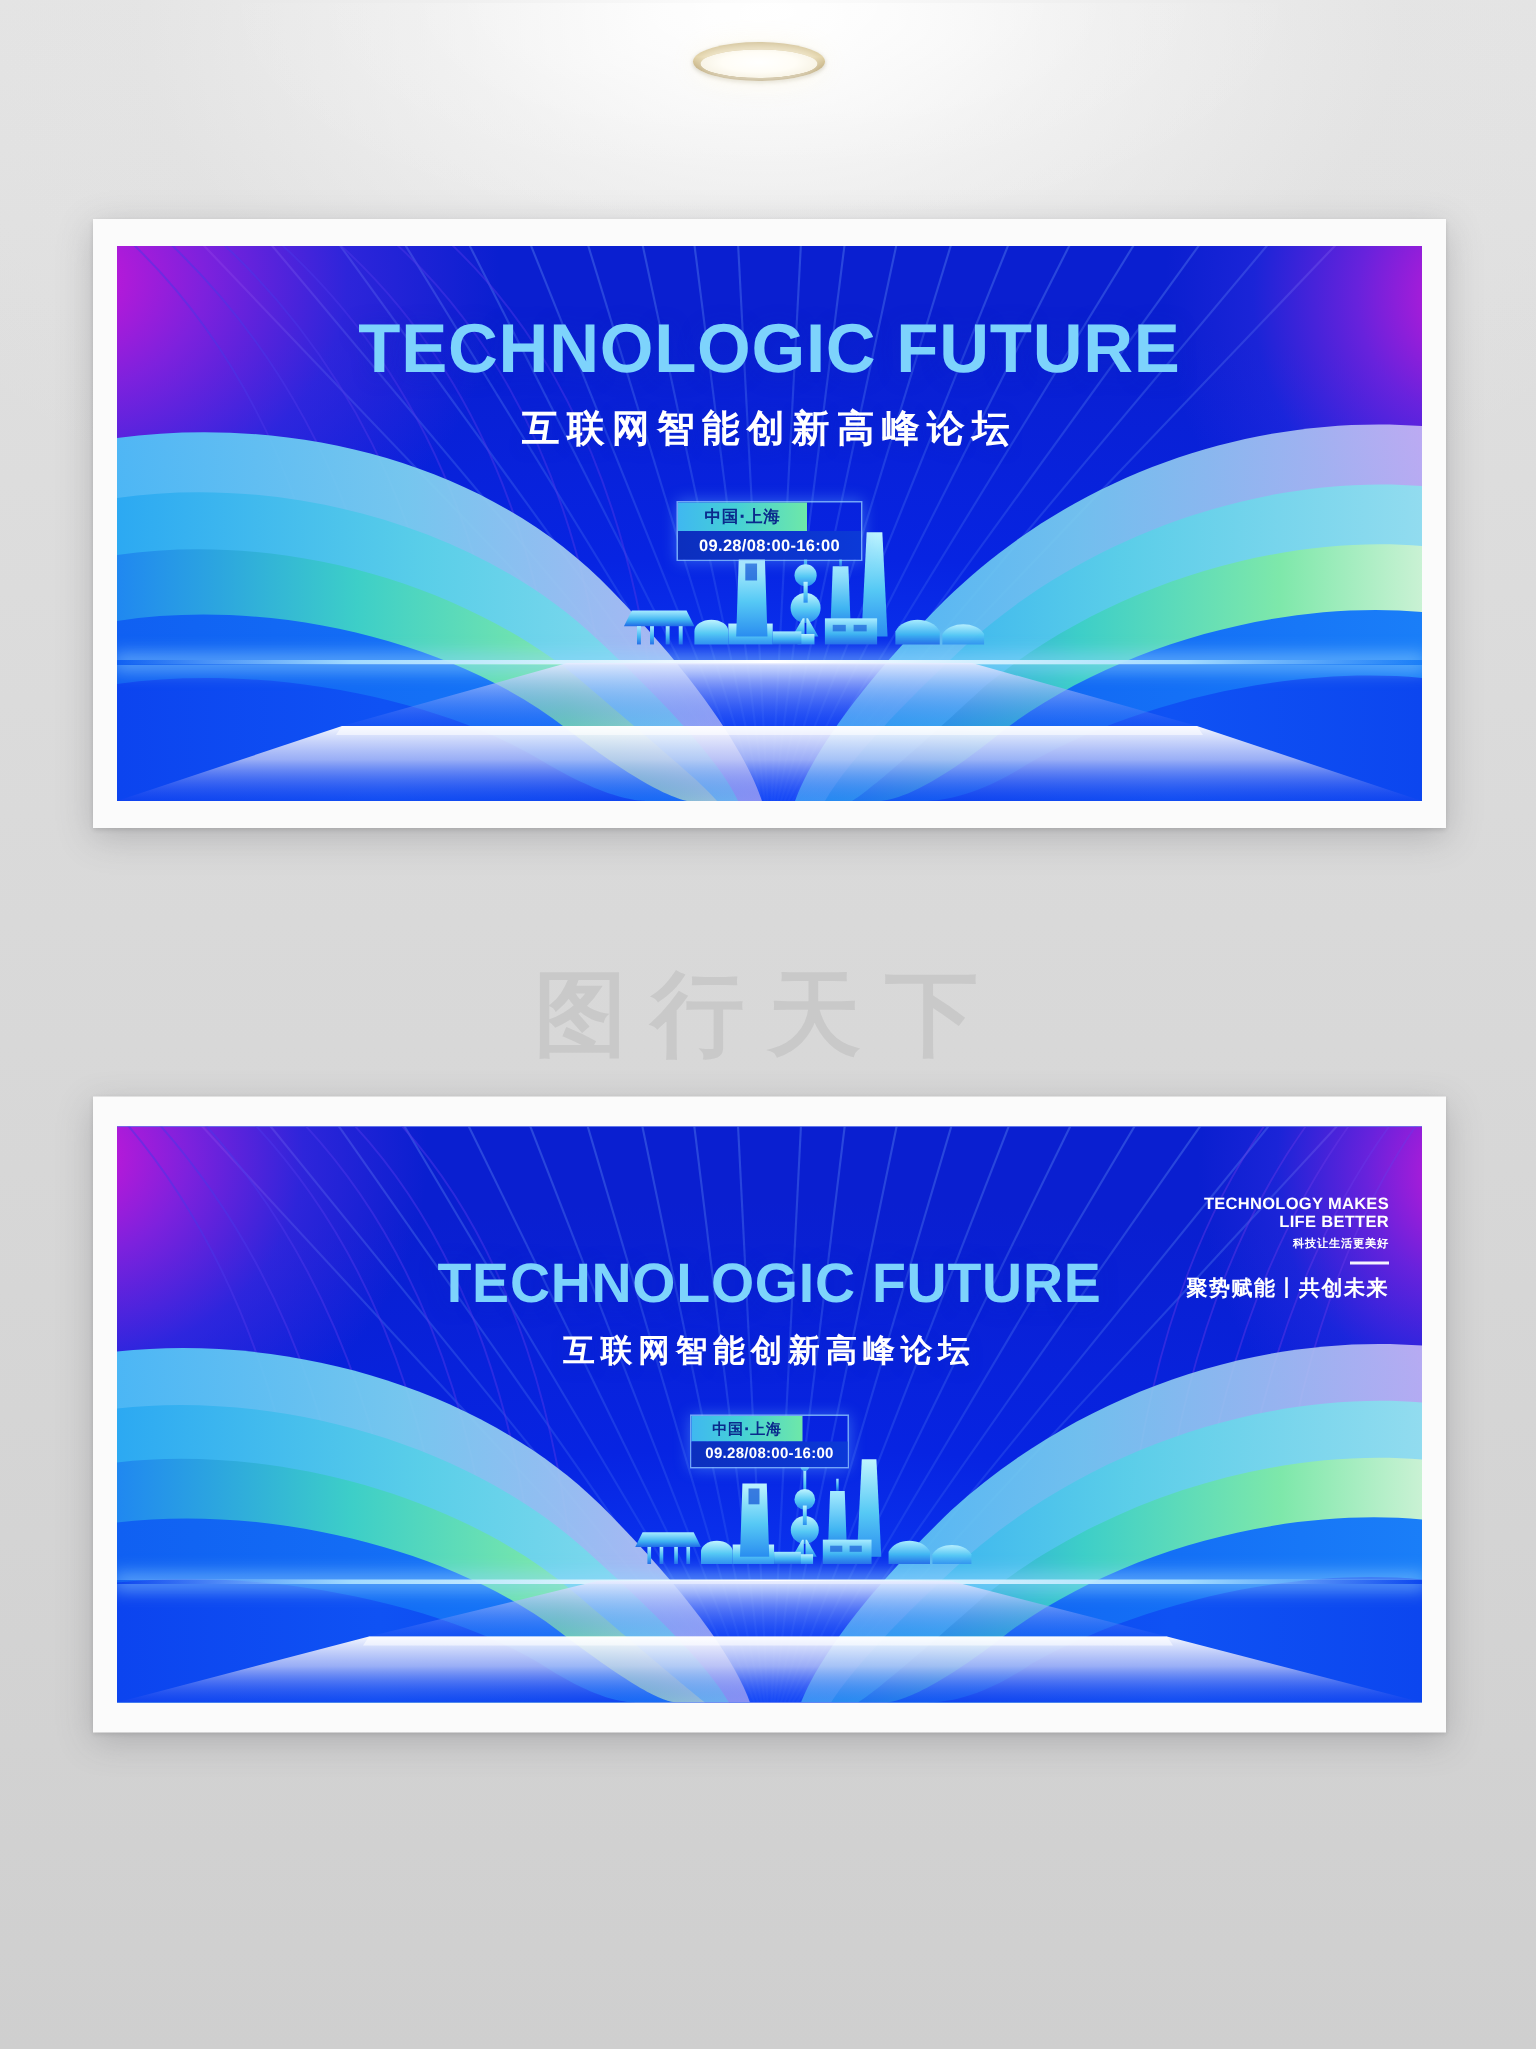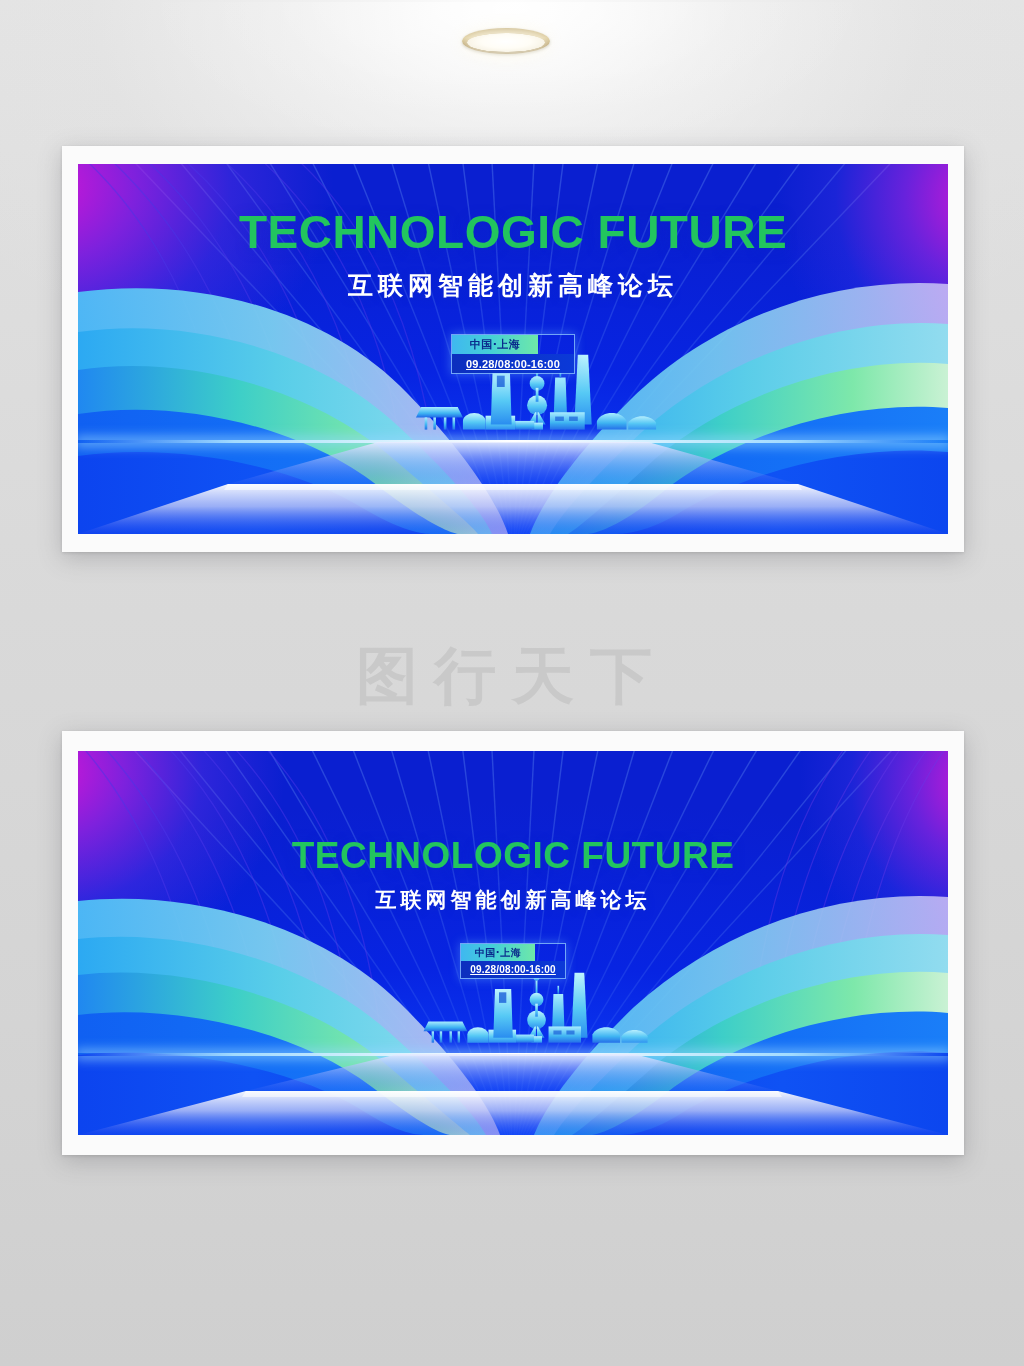--- a/index.html
+++ b/index.html
@@ -72,21 +72,21 @@
 
   .road{ position:absolute; left:0; right:0; bottom:0; }
   .road svg{ width:100%; display:block; }
 
   .city{ position:absolute; }
   .city svg{ width:100%; height:100%; display:block; }
 
   
   .title-block{ position:absolute; left:0; right:0; text-align:center; }
   .main-title{
-    color:#22c55e; font-weight:700; letter-spacing:.5px;
+    color:#7dd3fc; font-weight:700; letter-spacing:.5px;
     text-shadow:0 2px 14px rgba(10,40,200,.45);
     white-space:nowrap;
   }
   .sub-title{
     color:#ffffff; font-weight:700;
     font-family:"DejaVu Sans","Liberation Sans",sans-serif;
     text-shadow:0 2px 10px rgba(10,40,200,.45);
     white-space:nowrap;
   }
 
@@ -97,21 +97,20 @@
   }
   .badge-left{
     background:linear-gradient(90deg,#3fb8f0 0%,#45d0d6 45%,#6ee8a8 100%);
     color:#0a2a8c; font-weight:700; display:flex; align-items:center; justify-content:center;
     font-family:"DejaVu Sans","Liberation Sans",sans-serif;
   }
   .badge-right{
     background:linear-gradient(90deg,#0c2fbe 0%,#0b39d8 100%);
     color:#ffffff; font-weight:700; display:flex; align-items:center; justify-content:center;
     letter-spacing:.2px;
-    text-decoration:underline;
   }
 
   
   .slogan{ position:absolute; text-align:right; color:#ffffff; }
   .slogan .en{ font-weight:700; line-height:1.12; letter-spacing:.2px; }
   .slogan .cn-small{ font-family:"DejaVu Sans","Liberation Sans",sans-serif; font-weight:700; letter-spacing:.5px; margin-top:2px; }
   .slogan .rule{ height:2px; background:#ffffff; margin:7px 0 7px auto; width:26px; opacity:.95; }
   .slogan .cn-big{ font-family:"DejaVu Sans","Liberation Sans",sans-serif; font-weight:700; letter-spacing:1px; white-space:nowrap; }
 
   
@@ -503,15 +502,22 @@
     <div class="title-block" style="top:22%;">
       <div class="main-title">TECHNOLOGIC FUTURE</div>
       <div class="sub-title" style="margin-top:9px;">互联网智能创新高峰论坛</div>
     </div>
 
     <div class="badge" style="top:50%;">
       <div class="badge-left">中国·上海</div>
       <div class="badge-right">09.28/08:00-16:00</div>
     </div>
 
+    <div class="slogan" style="right:22px; top:12%;">
+      <div class="en" style="font-size:11px;">TECHNOLOGY MAKES</div>
+      <div class="en" style="font-size:11px;">LIFE BETTER</div>
+      <div class="cn-small" style="font-size:7.5px;">科技让生活更美好</div>
+      <div class="rule"></div>
+      <div class="cn-big" style="font-size:14px;">聚势赋能丨共创未来</div>
+    </div>
 
   </div>
 </div>
 
 </body></html>

